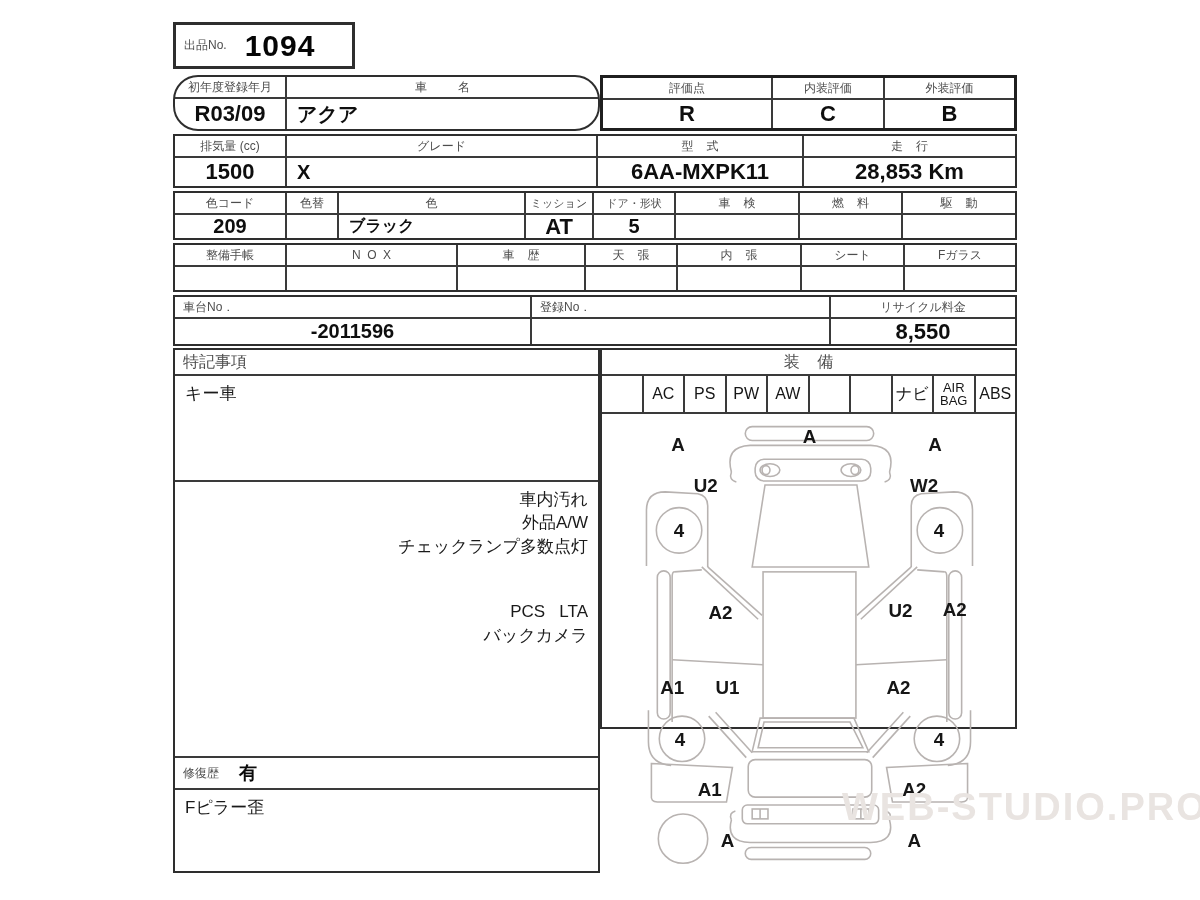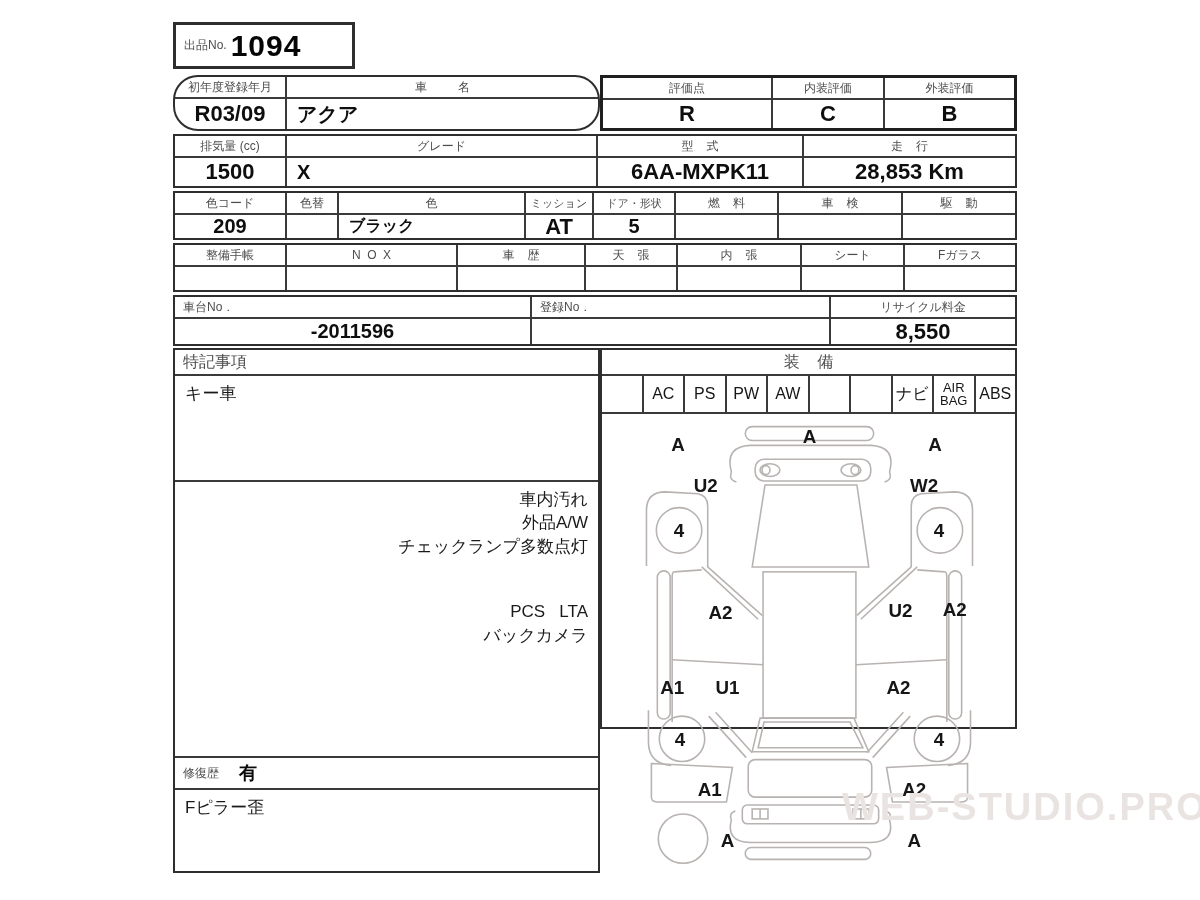--- a/index.html
+++ b/index.html
@@ -40,21 +40,21 @@
         font-family:"Liberation Sans","DejaVu Sans",sans-serif;}
   #watermark{font-size:38px;letter-spacing:2px;color:#e9e4e1;font-weight:bold;z-index:6;pointer-events:none;white-space:nowrap;}
 </style>
 </head>
 <body>
 
 <div id="page">
 
   <div class="abs" style="left:173px;top:22px;width:182px;height:47px;border:3px solid #2e2e2e;display:flex;align-items:center;padding:13px 8px;background:#fff;">
     <span style="font-size:12px;color:var(--hd);">出品No.</span>
-    <span style="font-size:30px;font-weight:bold;color:#050505;margin-left:4px;letter-spacing:1px;">1094</span>
+    <span style="font-size:30px;font-weight:bold;color:#050505;margin-left:18px;letter-spacing:1px;">1094</span>
   </div>
 
   <div class="abs" style="left:173px;top:75px;width:844px;height:56px;display:flex;">
     <div class="tbl" style="width:427px;height:56px;border-radius:25px;">
       <div class="cell" style="width:112px;">
         <div class="hd">初年度登録年月</div>
         <div class="vl big">R03/09</div>
       </div>
       <div class="cell" style="flex:1;">
         <div class="hd sp2">車名</div>
@@ -110,26 +110,26 @@
       <div class="vl leftal" style="font-size:16px;">ブラック</div>
     </div>
     <div class="cell" style="width:68px;">
       <div class="hd" style="font-size:11px;text-align:center;">ミッション</div>
       <div class="vl big">AT</div>
     </div>
     <div class="cell" style="width:82px;">
       <div class="hd" style="font-size:11px;">ドア・形状</div>
       <div class="vl">5</div>
     </div>
+    <div class="cell" style="width:124px;">
+      <div class="hd sp1">車検</div>
+      <div class="vl"></div>
+    </div>
     <div class="cell" style="width:103px;">
       <div class="hd sp1">燃料</div>
-      <div class="vl"></div>
-    </div>
-    <div class="cell" style="width:124px;">
-      <div class="hd sp1">車検</div>
       <div class="vl"></div>
     </div>
     <div class="cell" style="flex:1;">
       <div class="hd sp1">駆動</div>
       <div class="vl"></div>
     </div>
   </div>
 
   <div class="abs tbl" style="left:173px;top:243px;width:844px;height:49px;">
     <div class="cell" style="width:112px;">

